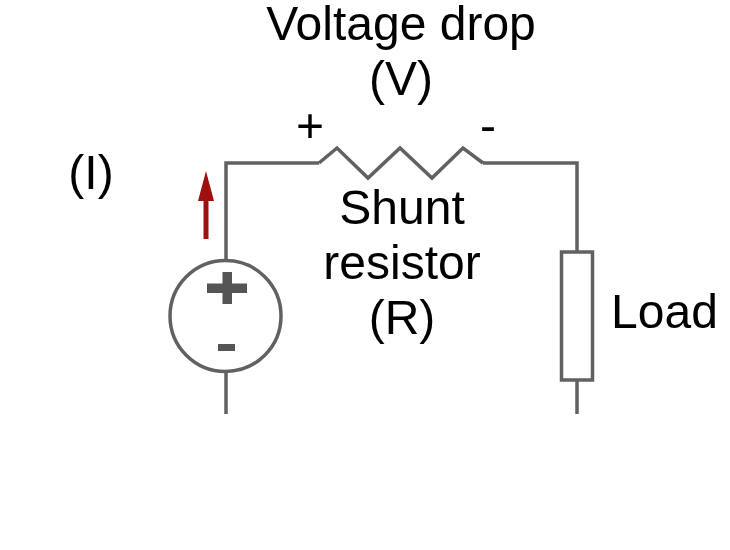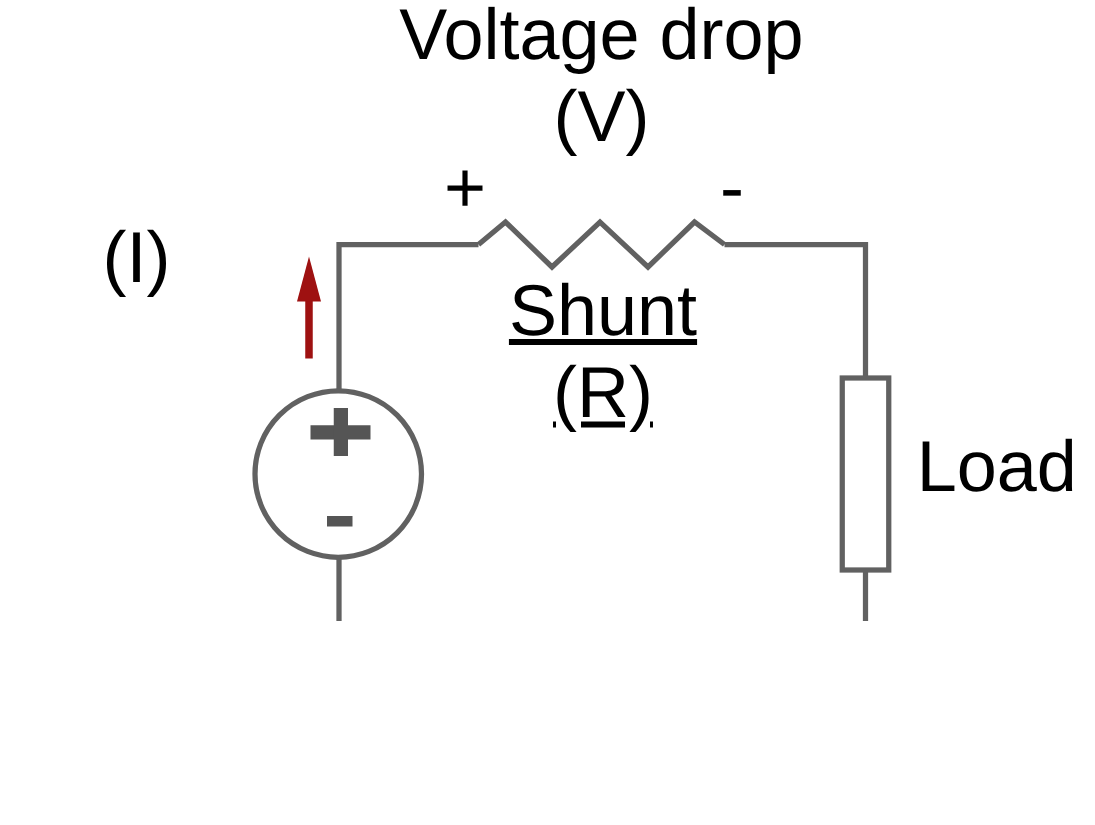--- a/index.html
+++ b/index.html
@@ -66,20 +66,21 @@
   </div>
 
   <div class="label" style="left:290px; top:98px; width:40px;">+</div>
 
   <div class="label" style="left:468px; top:98px; width:40px;">-</div>
 
   <div class="label" style="left:1px; top:145px; width:180px;">
     <div>(I)</div>
   </div>
 
-  <div class="label" style="left:252px; top:180px; width:300px;text-decoration:underline;">
+  <div class="label" style="left:252px; top:180px; width:300px;">
     <div>Shunt</div>
+    <div>resistor</div>
     <div>(R)</div>
   </div>
 
   <div class="label" style="left:602px; top:284px; width:125px;">Load</div>
 
 </div>
 
 </body></html>

